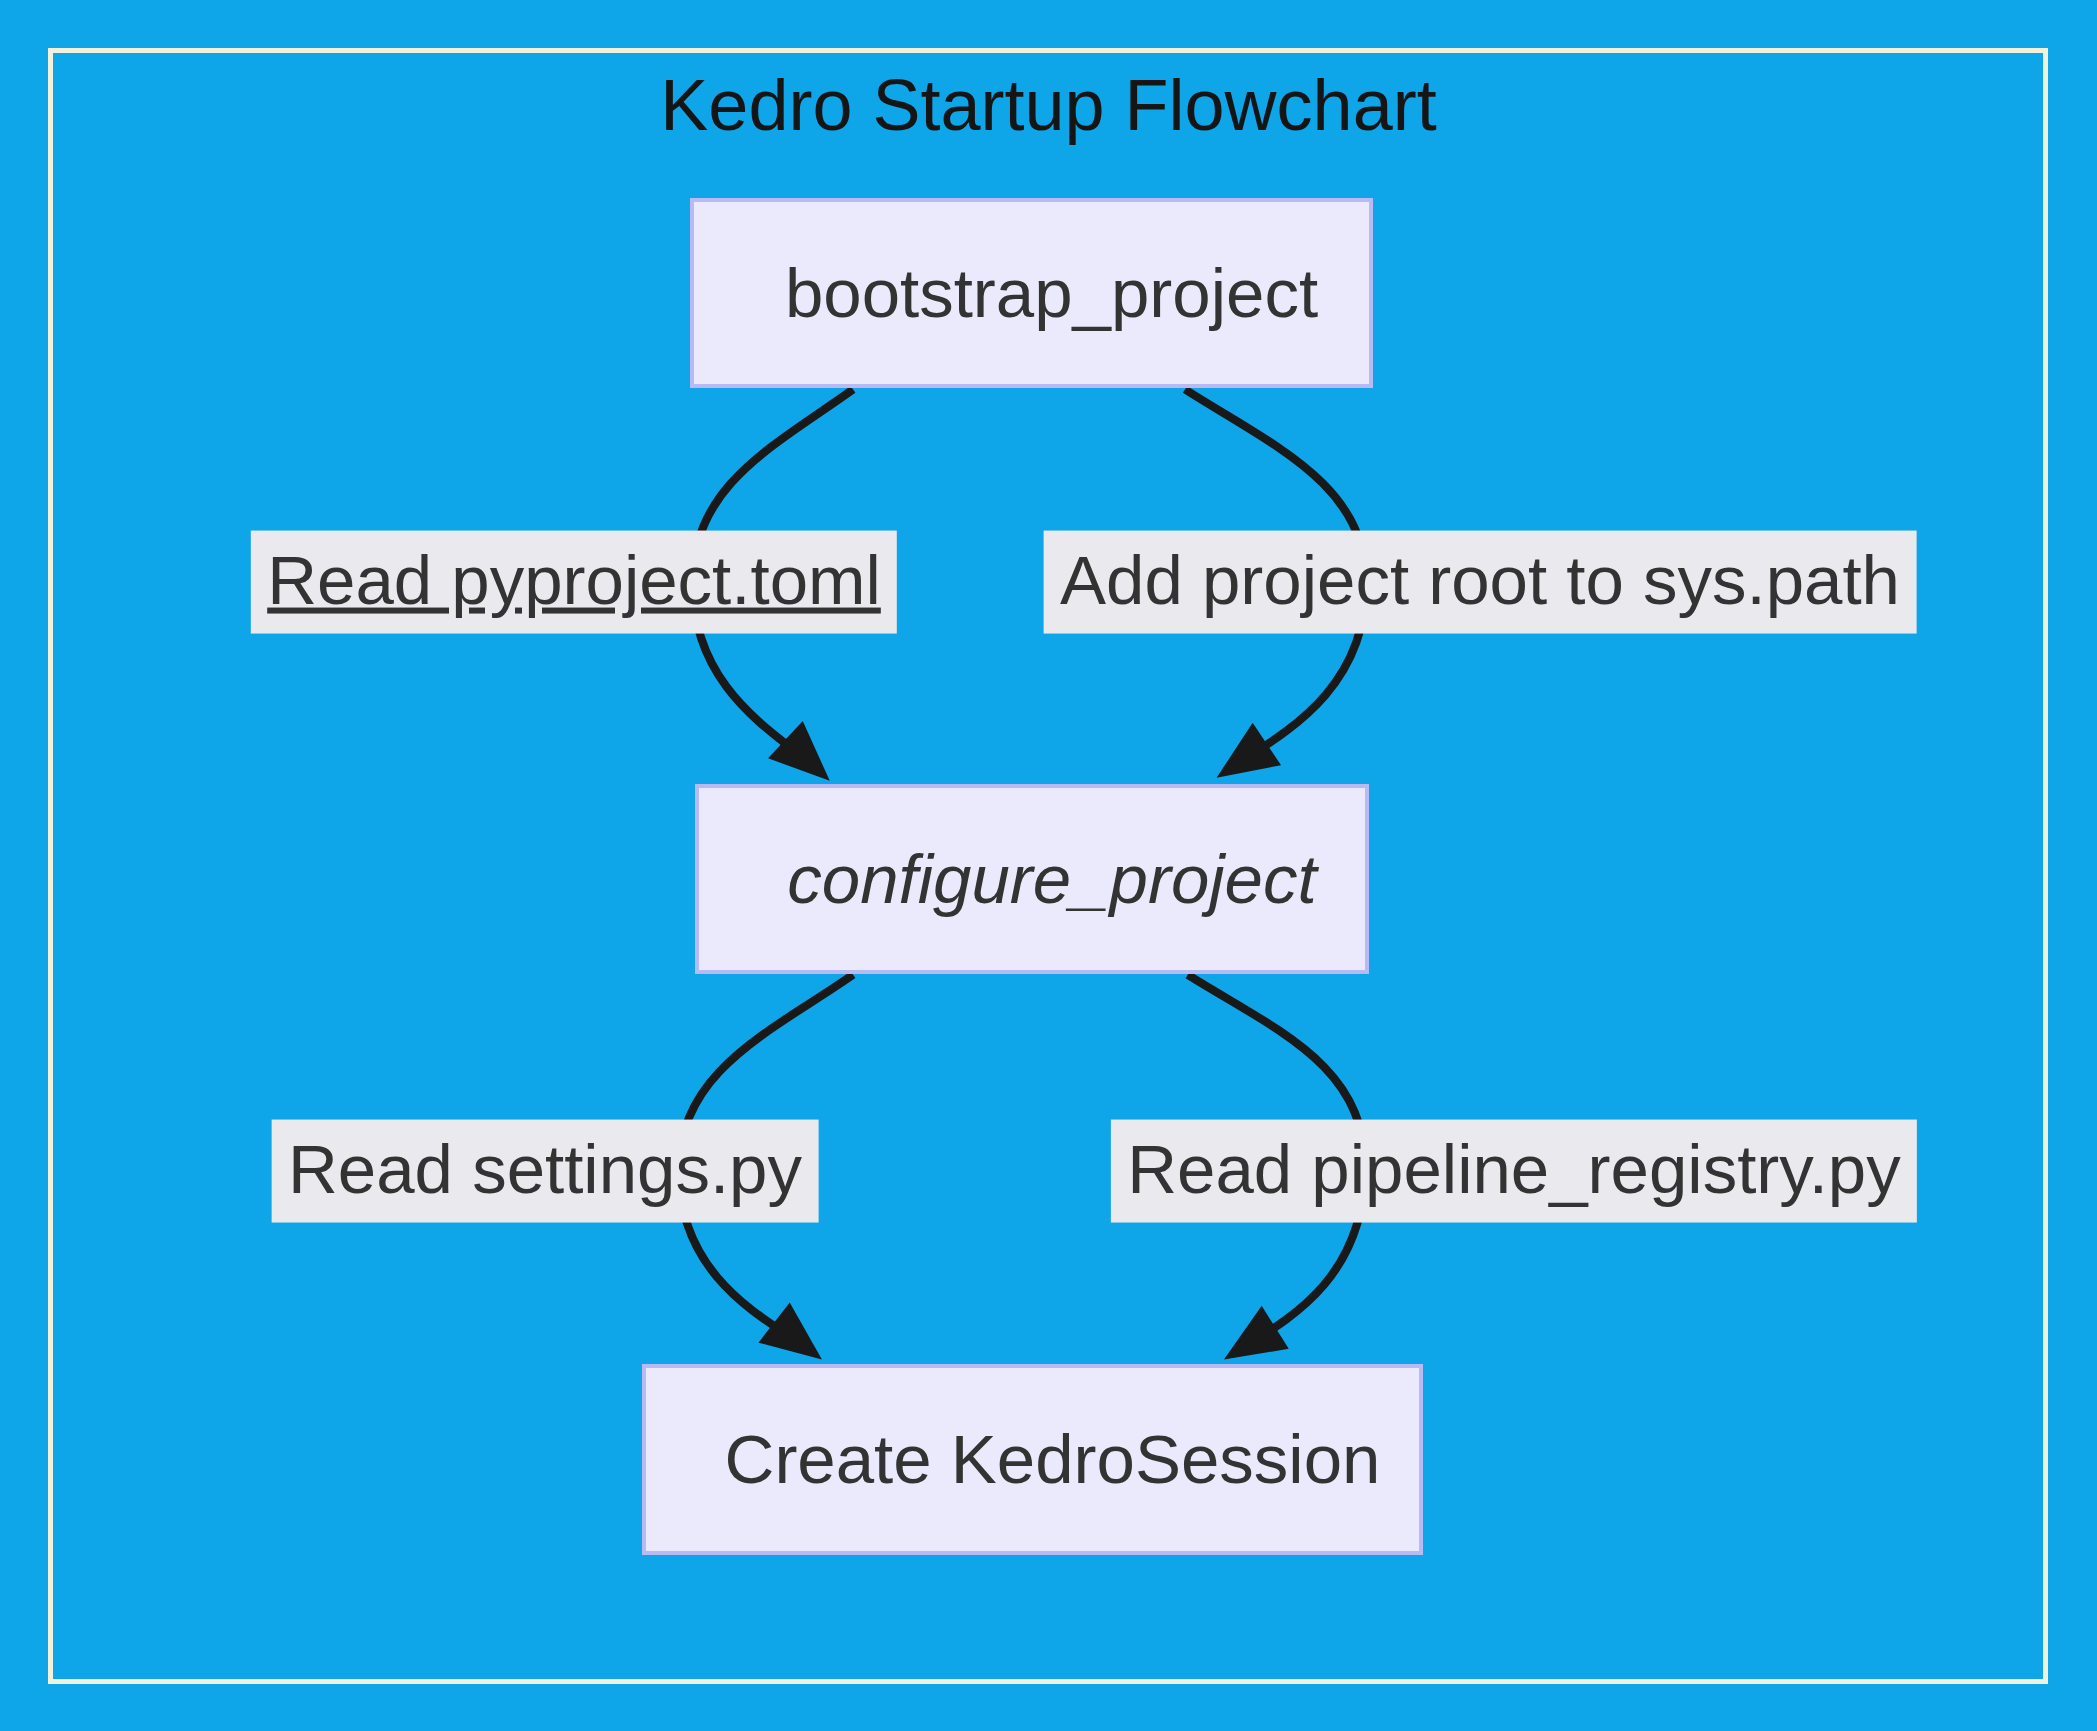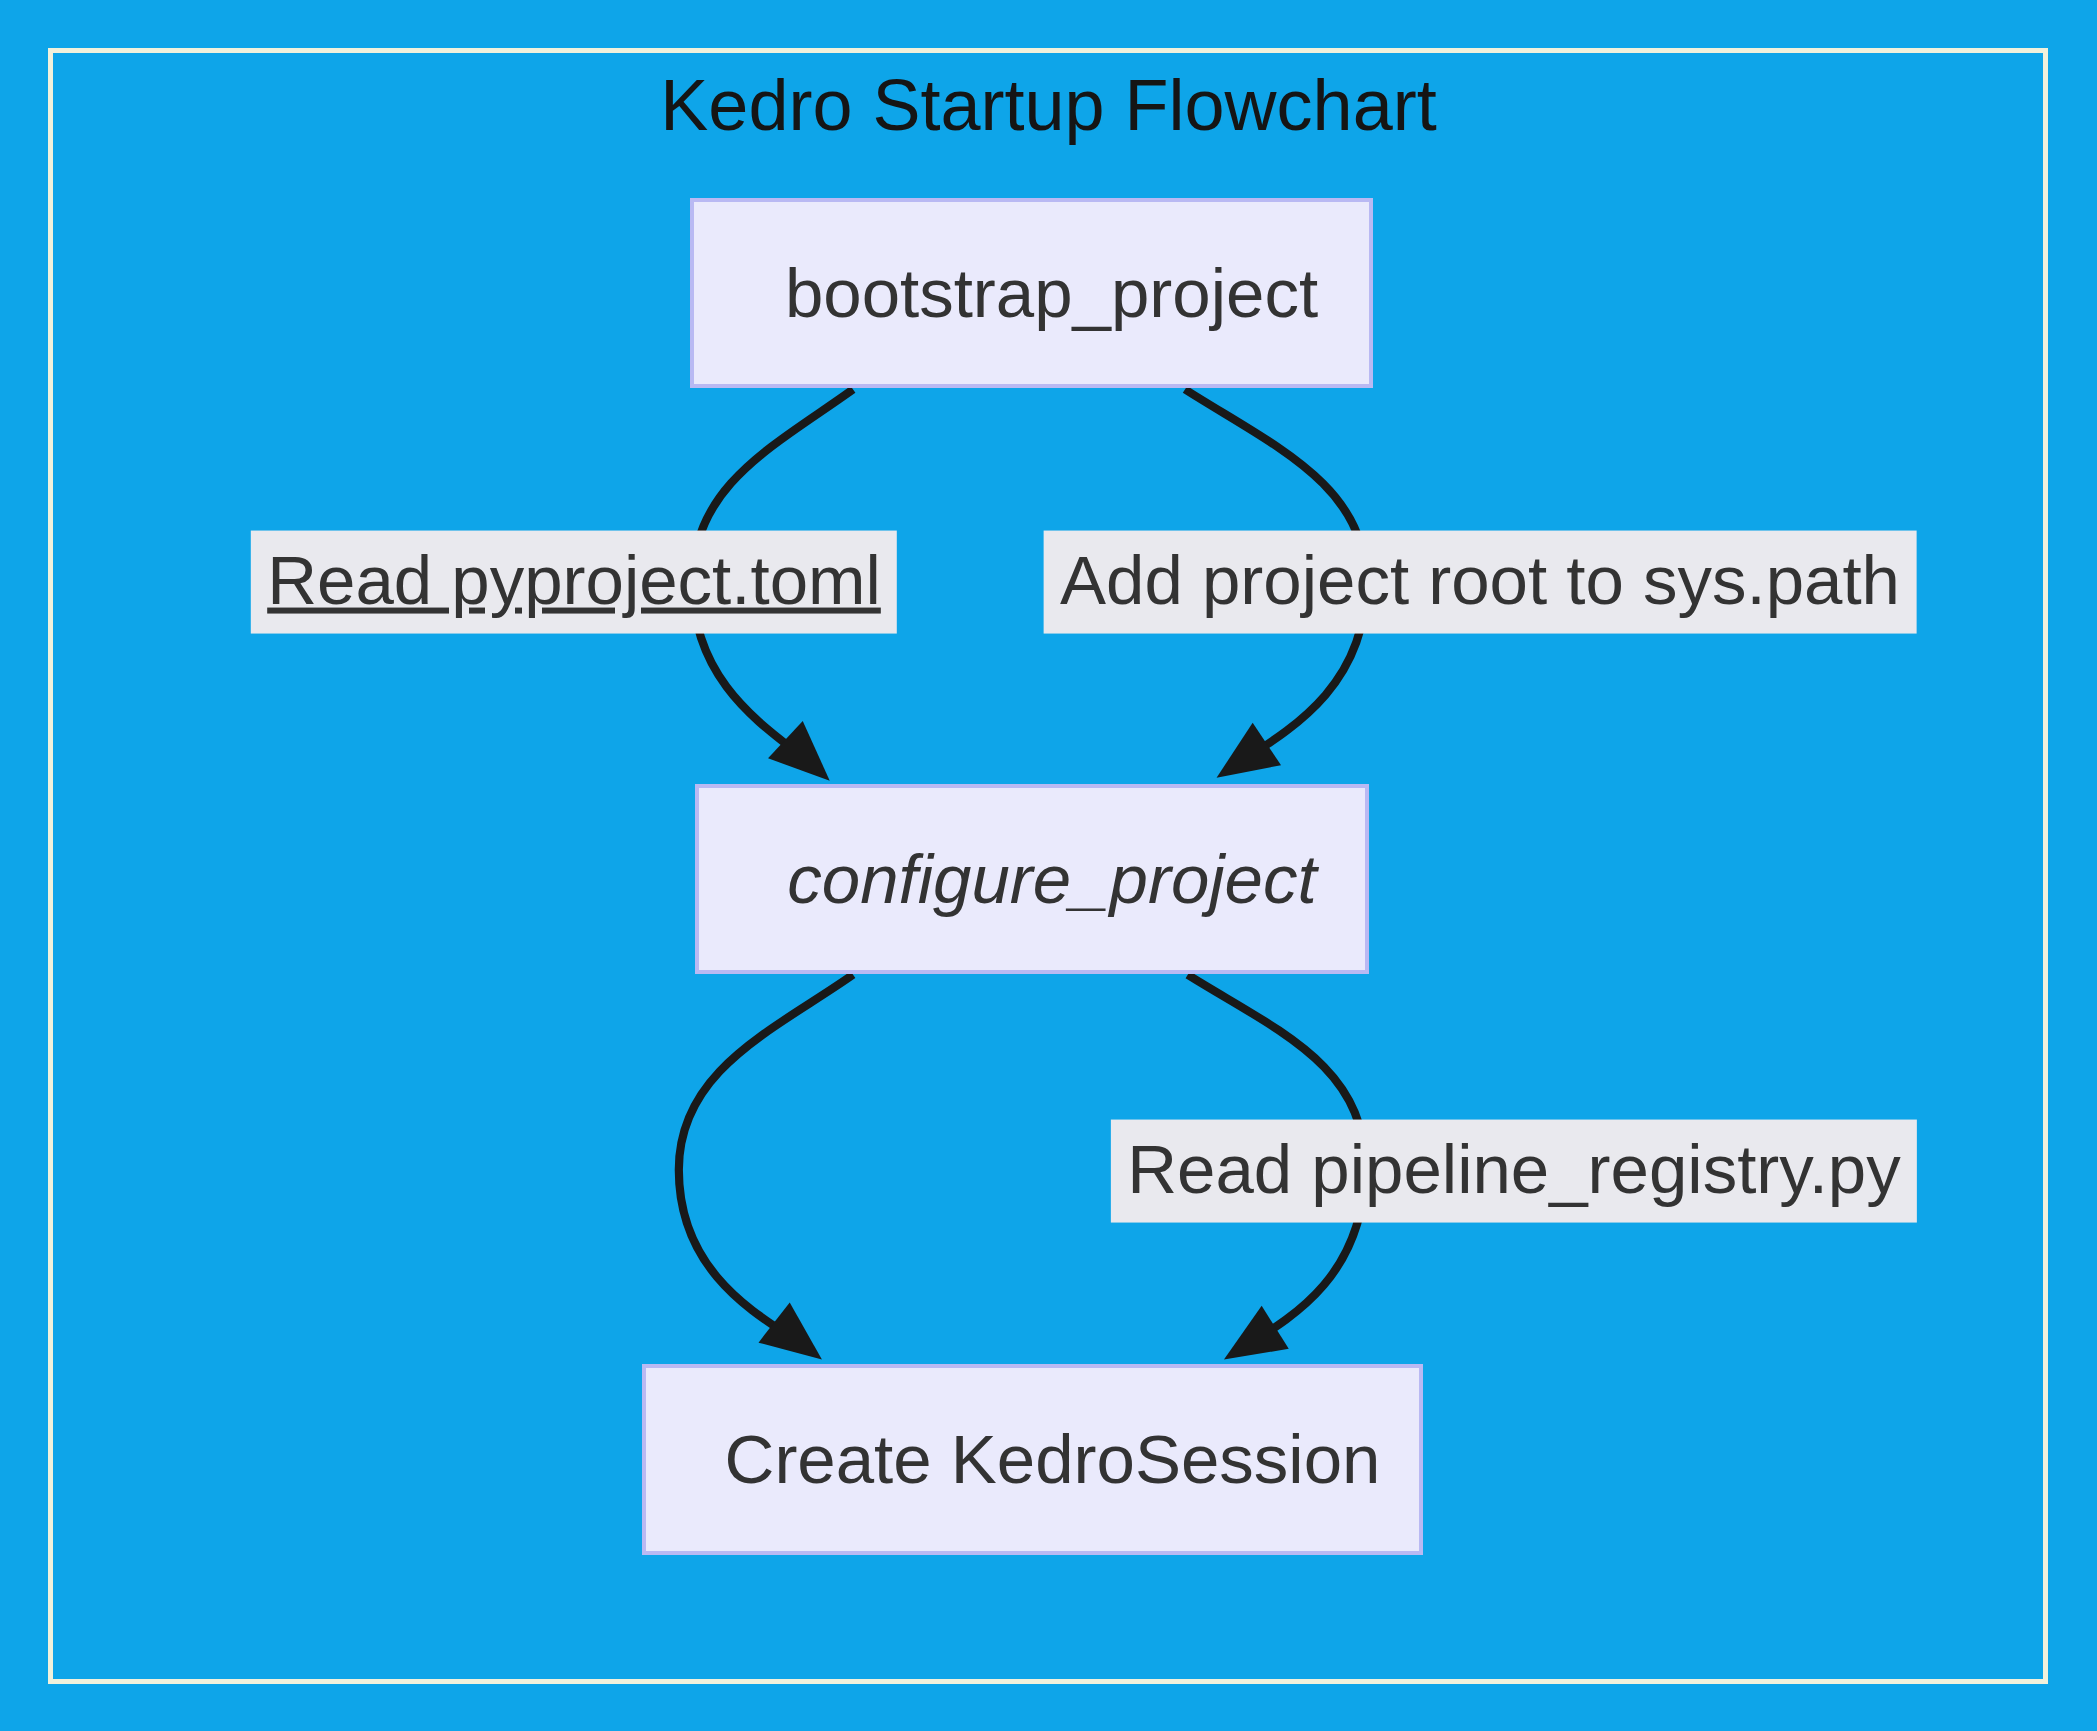--- a/index.html
+++ b/index.html
@@ -91,20 +91,21 @@
     <path d="M 1562,713 C 1420,815 1268,888 1268,1066 C 1268,1268 1428,1345 1498,1410" fill="none" stroke="#191919" stroke-width="15" marker-end="url(#arrowhead)"></path>
     <path d="M 2170,713 C 2330,815 2502,888 2502,1066 C 2502,1268 2346,1345 2252,1408" fill="none" stroke="#191919" stroke-width="15" marker-end="url(#arrowhead)"></path>
     <path d="M 1562,1785 C 1420,1885 1243,1958 1243,2142 C 1243,2348 1415,2420 1482,2472" fill="none" stroke="#191919" stroke-width="15" marker-end="url(#arrowhead)"></path>
     <path d="M 2175,1785 C 2335,1885 2504,1952 2500,2142 C 2496,2348 2352,2420 2266,2474" fill="none" stroke="#191919" stroke-width="15" marker-end="url(#arrowhead)"></path>
   </svg>
 
   <div class="edge-label edge-label-1">Read pyproject.toml</div>
 
   <div class="edge-label edge-label-2">Add project root to sys.path</div>
 
+  <div class="edge-label edge-label-3">Read settings.py</div>
 
   <div class="edge-label edge-label-4">Read pipeline_registry.py</div>
 
   <div class="node node-bootstrap">bootstrap_project</div>
 
   <div class="node node-configure">configure_project</div>
 
   <div class="node node-session">Create KedroSession</div>
 
 </div>

